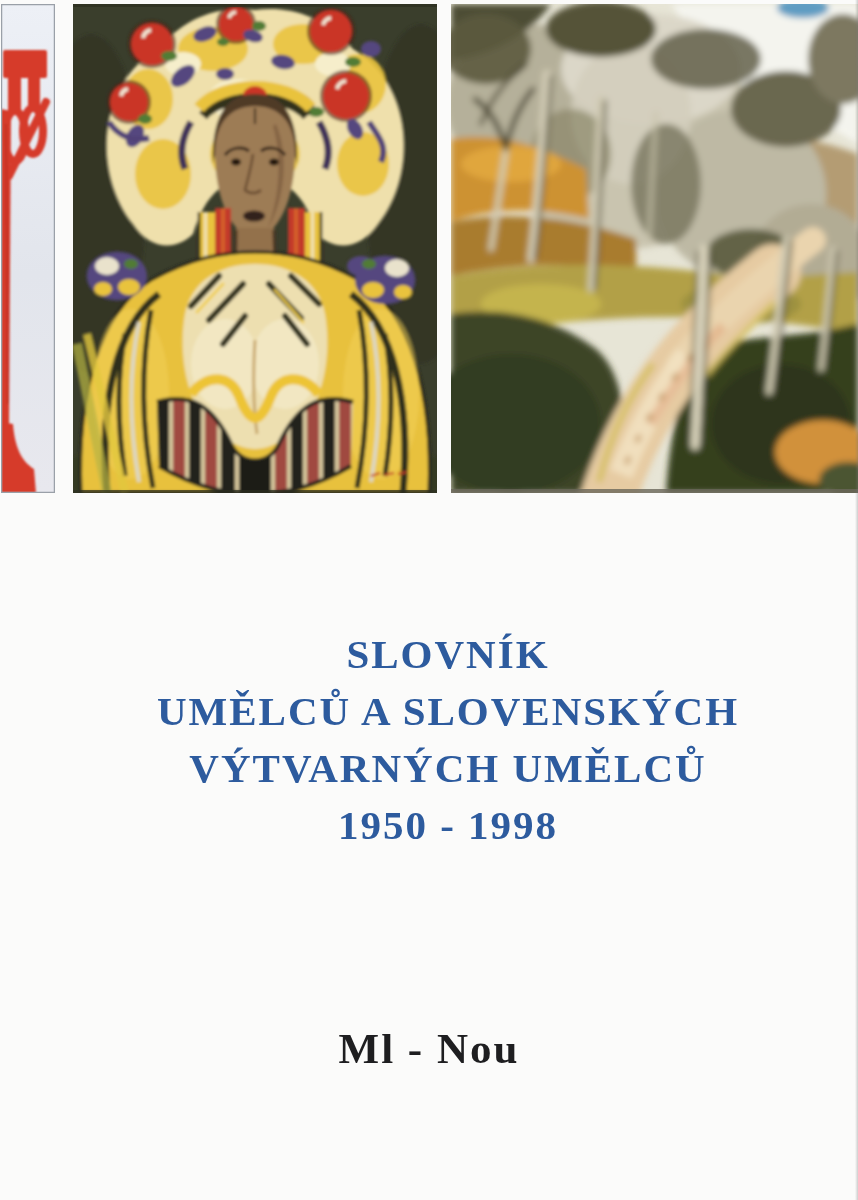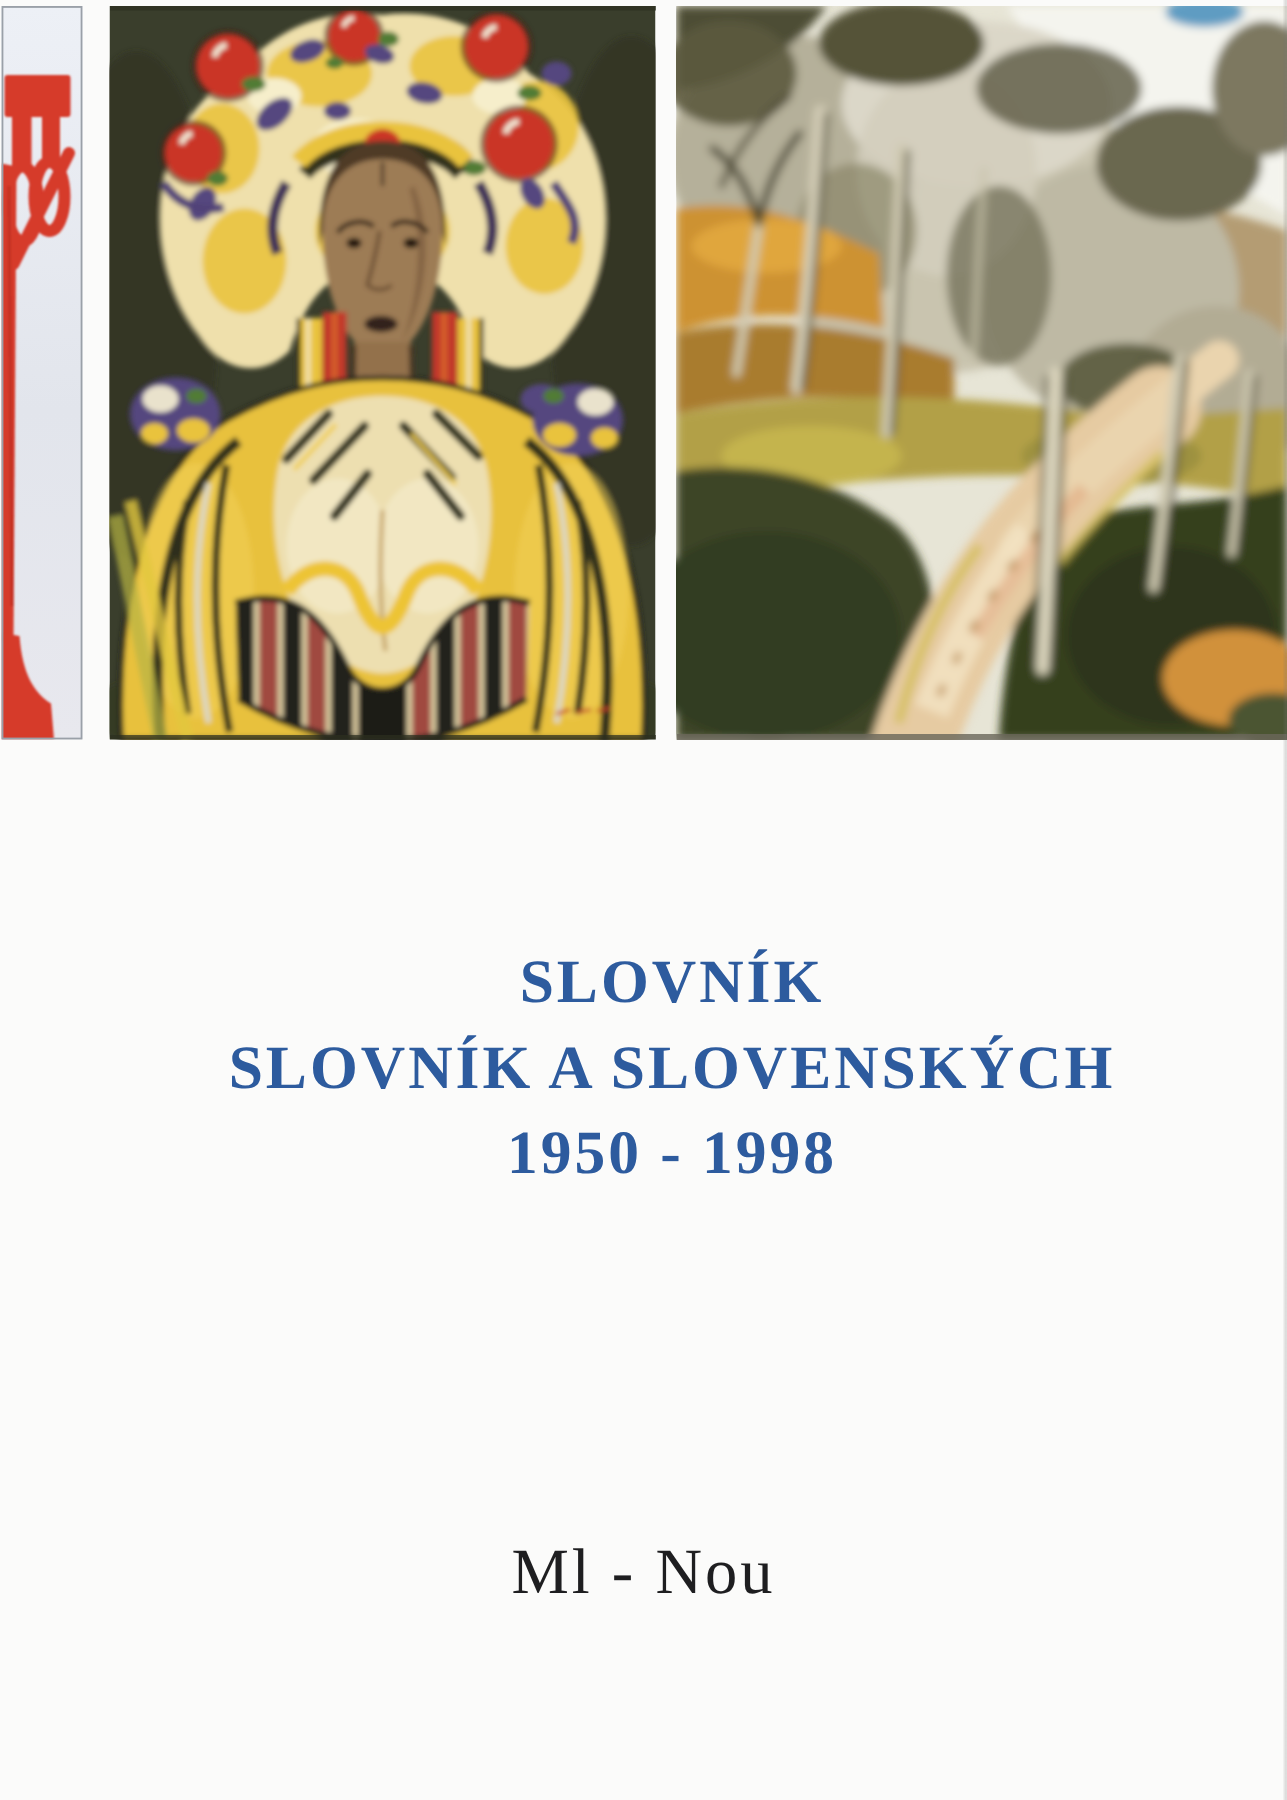--- a/index.html
+++ b/index.html
@@ -26,21 +26,21 @@
     line-height:57px;
     letter-spacing:2px;
     white-space:nowrap;
     margin-top:16px;
   }
   .volume{
     position:absolute;top:1024px;left:0;width:100%;
     box-sizing:border-box;
     text-align:center;
     color:#1e1e20;
-    font-weight:normal;
+    font-weight:bold;
     font-size:43px;
     letter-spacing:2px;
   }
   .page-edge{
     position:absolute;right:0;top:0;width:3px;height:100%;
     background:linear-gradient(to right,rgba(0,0,0,0),rgba(120,120,120,.35));
   }
 </style>
 </head>
 <body>
@@ -342,20 +342,21 @@
           <path d="M382,245 C378,290 374,330 370,365" stroke="#ccc6ae" stroke-width="6"></path>
           <path d="M386,247 C382,290 378,332 374,365" stroke="#35321f" stroke-width="2"></path>
         </g>
       </g>
       <rect y="485" width="407" height="4" fill="#6a675a" opacity="0.8"></rect>
     </svg>
   </div>
 
   <div class="title-block">
     <div>SLOVNÍK</div>
-    <div>SLOVNÍK A SLOVENSKÝCH</div>
+    <div>UMĚLCŮ A SLOVENSKÝCH</div>
+    <div>VÝTVARNÝCH UMĚLCŮ</div>
     <div>1950 - 1998</div>
   </div>
 
   <div class="volume">Ml - Nou</div>
 
   <div class="page-edge"></div>
 </div>
 
 </body></html>

